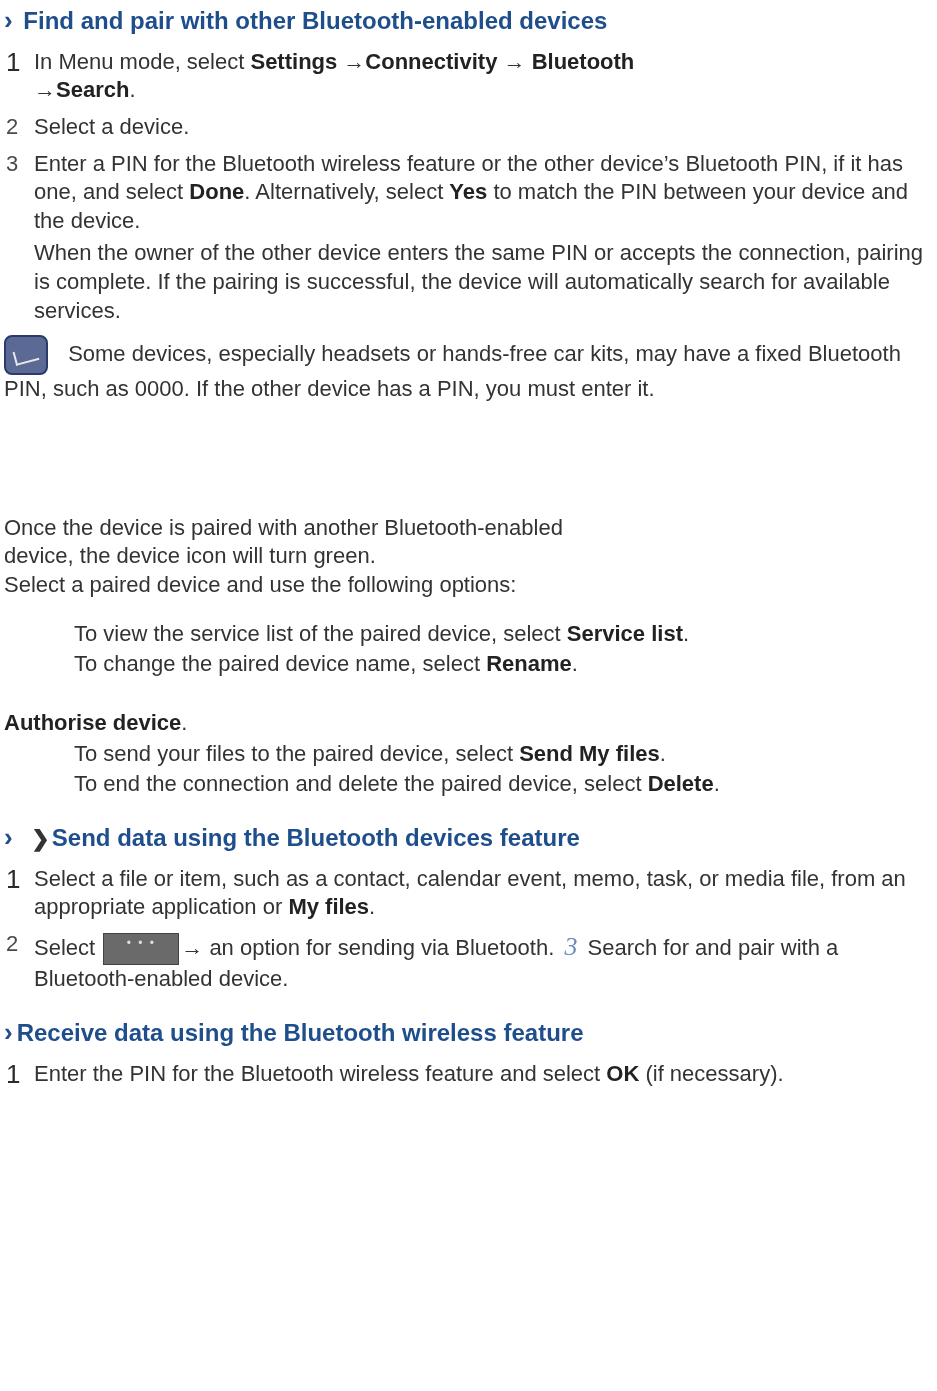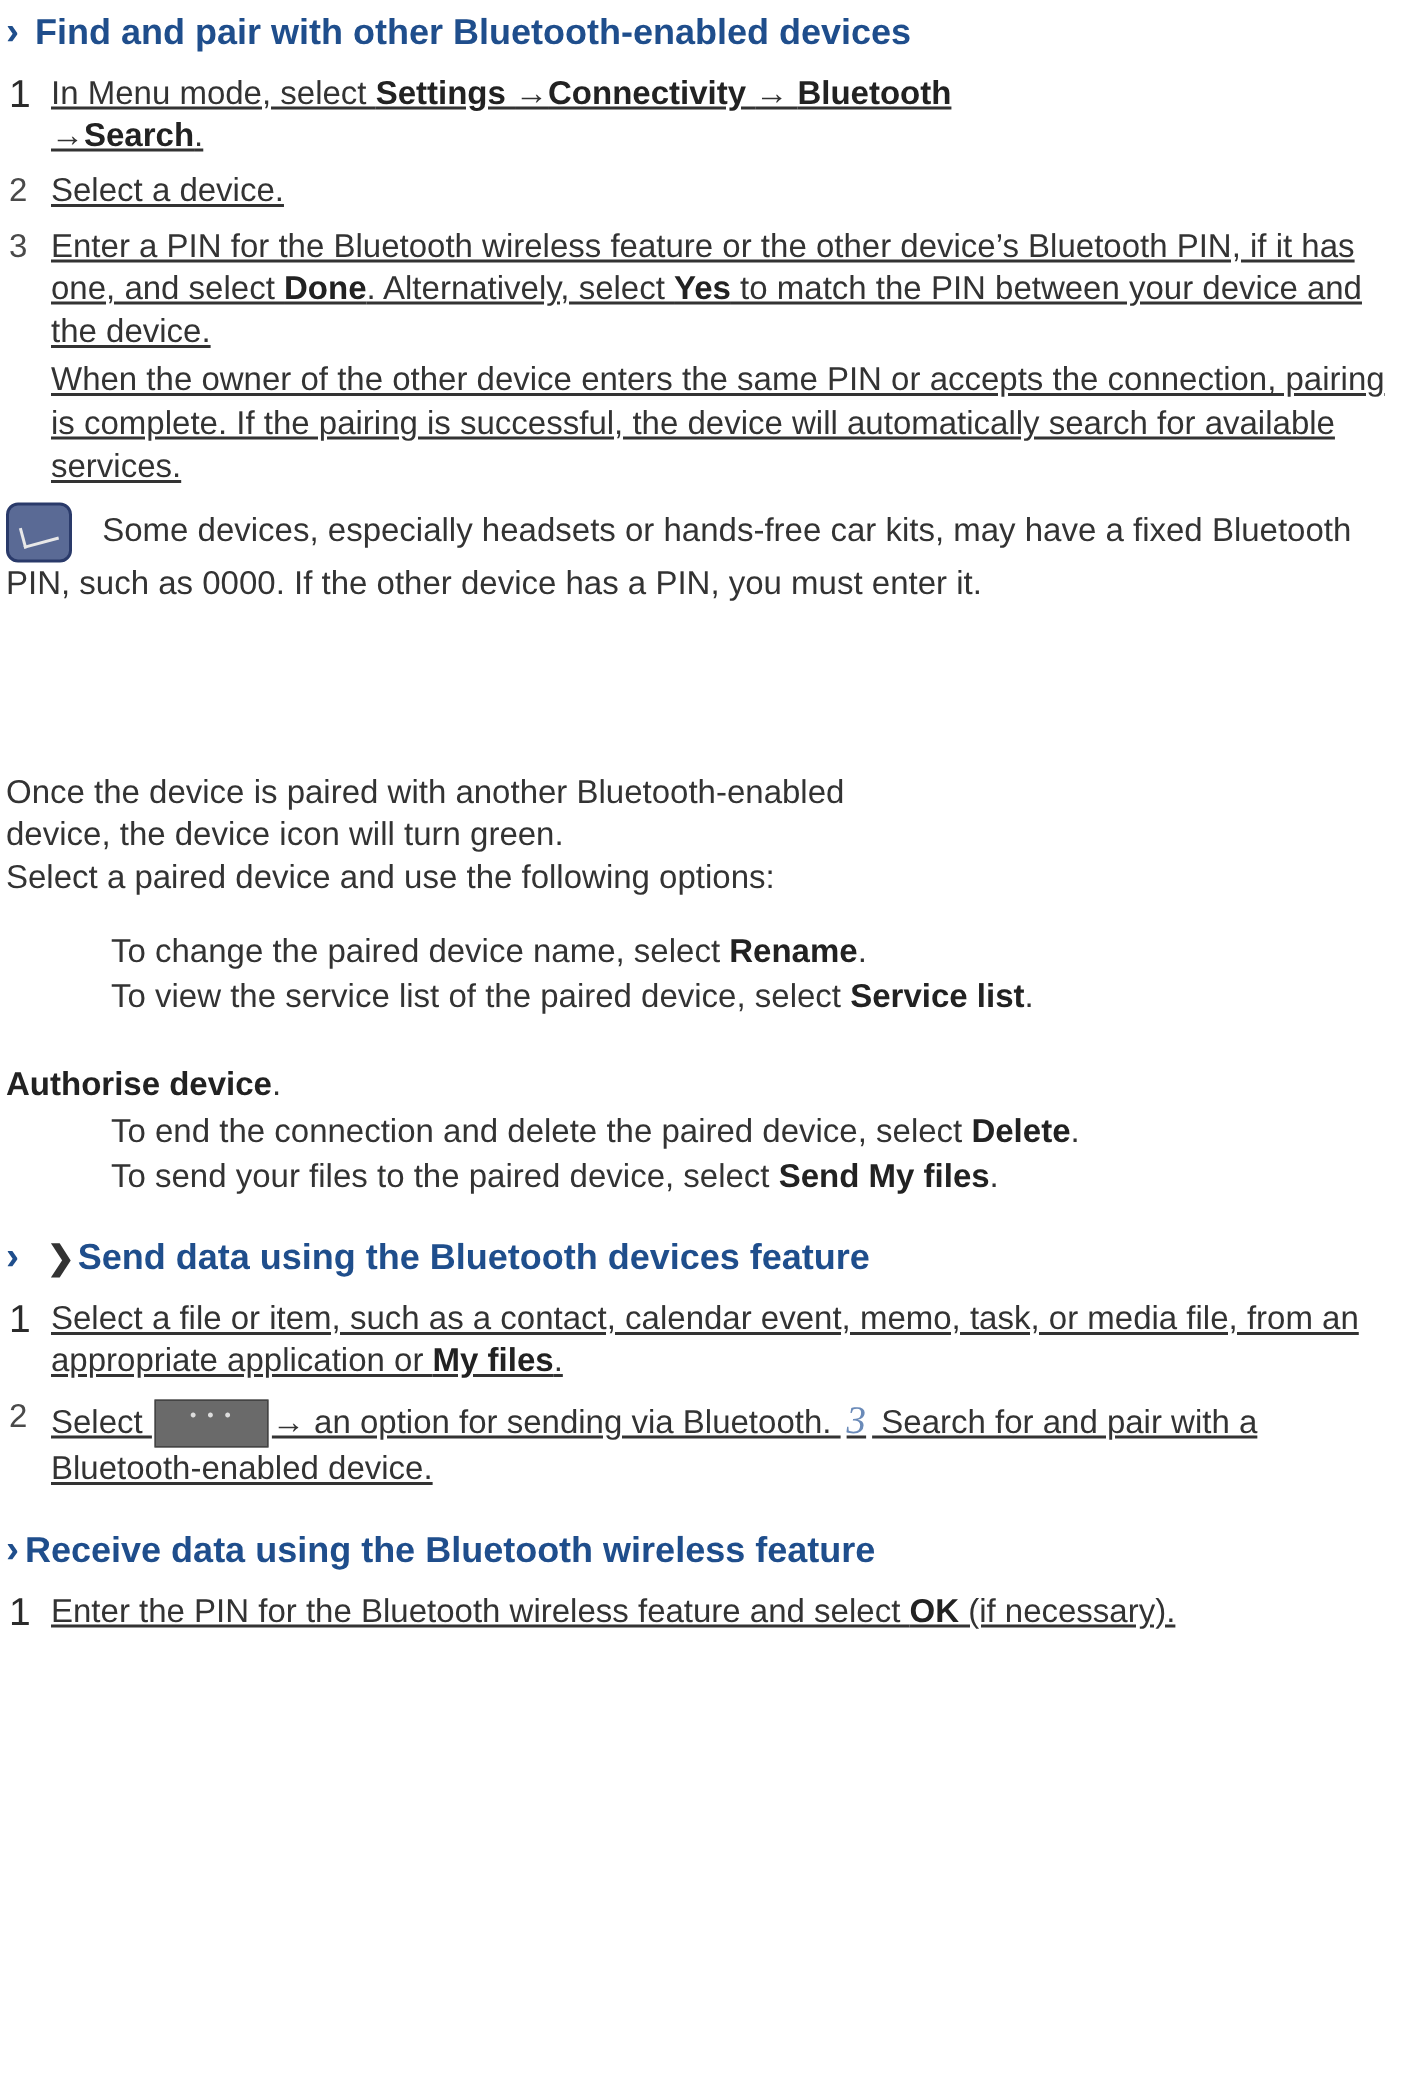--- a/index.html
+++ b/index.html
@@ -35,21 +35,20 @@
     color: #4a4a4a;
   }
   .ol-num.big {
     font-size: 26px;
     font-weight: normal;
     color: #2b2b2b;
     line-height: 1.1;
   }
   .ol-body {
     flex: 1;
-    text-decoration: underline;
   }
   b { font-weight: bold; color: #222; }
   .note-row {
     margin-top: 10px;
   }
   .note-icon {
     display: inline-block;
     width: 40px;
     height: 36px;
     background: #5a6a95;
@@ -151,33 +150,33 @@
 <div class="spacer"></div>
 
 <div>Once the device is paired with another Bluetooth-enabled</div>
 <div>device, the device icon will turn green.</div>
 <div>Select a paired device and use the following options:</div>
 
 <div style="height:18px"></div>
 
 <div class="options-block">
   <div class="opt-line">
+    <span>To view the service list of the paired device, select </span><b>Service list</b><span>.</span>
+  </div>
+  <div class="opt-line">
     <span>To change the paired device name, select </span><b>Rename</b><span>.</span>
-  </div>
-  <div class="opt-line">
-    <span>To view the service list of the paired device, select </span><b>Service list</b><span>.</span>
   </div>
   <div class="opt-wrap">
     <br><b>Authorise device</b><span>.</span>
   </div>
   <div class="opt-line">
+    <span>To send your files to the paired device, select </span><b>Send My files</b><span>.</span>
+  </div>
+  <div class="opt-line">
     <span>To end the connection and delete the paired device, select </span><b>Delete</b><span>.</span>
-  </div>
-  <div class="opt-line">
-    <span>To send your files to the paired device, select </span><b>Send My files</b><span>.</span>
   </div>
 </div>
 
 <div class="heading">
   <span class="chevron">›</span>
   <span class="black-chevron">❯</span><span>Send data using the Bluetooth devices feature</span>
 </div>
 
 <div class="ol-item">
   <div class="ol-num big">1</div>

